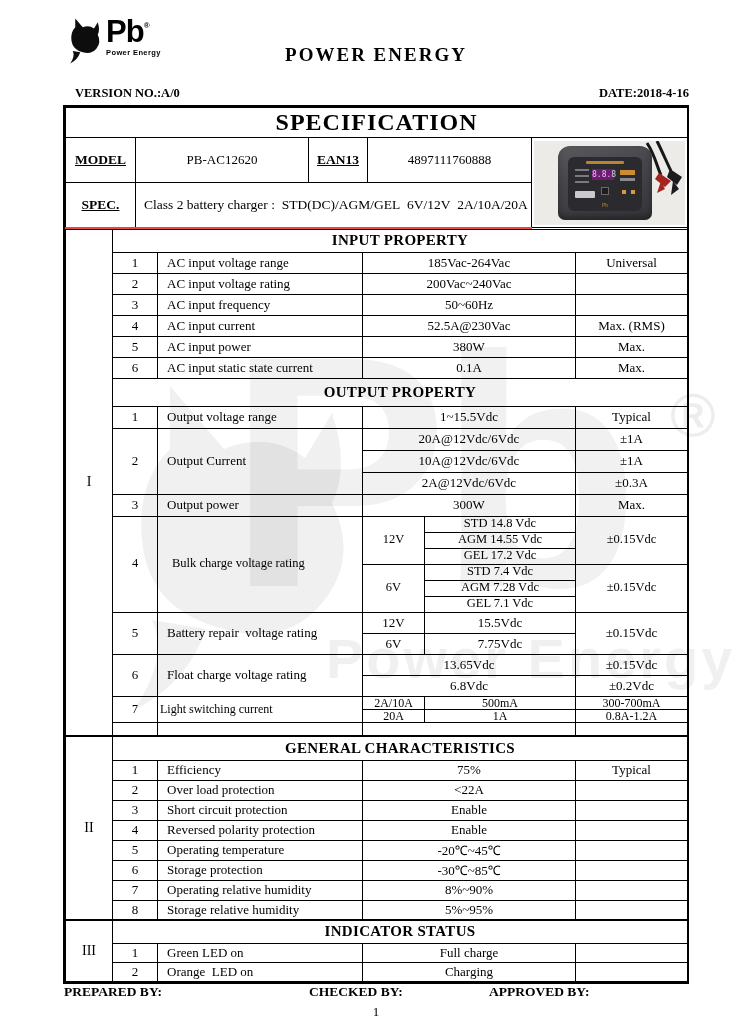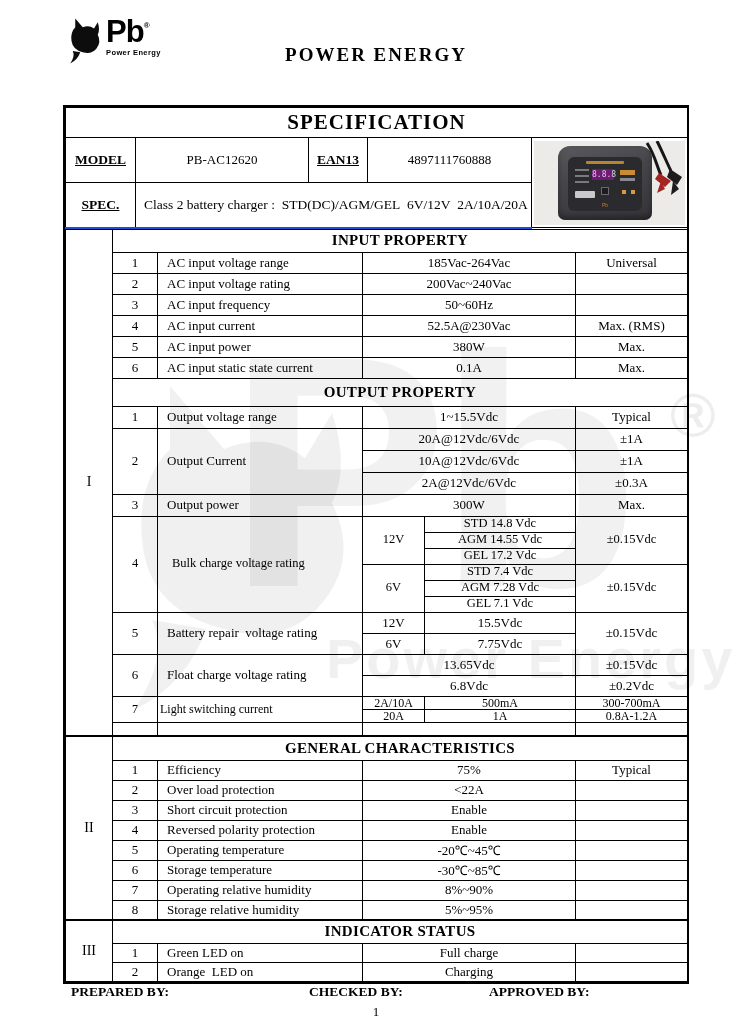--- a/index.html
+++ b/index.html
@@ -26,31 +26,31 @@
   .logo-sub { font-family:"Liberation Sans", sans-serif; font-weight:700; font-size:7.5px; letter-spacing:.4px; margin-top:1px; }
   .doc-title { position:absolute; left:0; right:0; top:44px; text-align:center; font-size:19px; font-weight:600; letter-spacing:2px; z-index:2; }
   .meta-row { position:absolute; left:75px; top:86px; width:614px; display:flex; justify-content:space-between; font-size:12.5px; font-weight:700; z-index:2; }
 
   
   .tablewrap { position:absolute; left:63px; top:105px; width:626px; border:2px solid #000; z-index:1; background:transparent; }
   table { width:100%; border-collapse:collapse; table-layout:fixed; background:transparent; }
   td { border:1px solid #000; padding:0 4px; font-size:13px; text-align:center; vertical-align:middle; overflow:hidden; white-space:nowrap; background:transparent; }
   .lbl { text-align:left; padding-left:9px; }
   .blabel { font-weight:700; font-size:13.5px;text-decoration:underline; }
-  .spec-title-cell { font-weight:700; font-size:21px; letter-spacing:1px; }
+  .spec-title-cell { font-weight:700; font-size:24px; letter-spacing:1px; }
   .stitle { font-weight:700; font-size:15px; letter-spacing:.3px; }
   .roman { font-size:14px; }
   .spec-val { text-align:left; padding-left:8px; font-size:13.5px; }
   .h30{height:30px} .h45{height:45px} .h23{height:23px} .h21{height:21px}
   .h28{height:28px} .h22{height:22px} .h24{height:24px} .h20{height:20px} .h19{height:19px}
   .h16{height:16px} .h16 td{font-size:12.5px; line-height:1.05; padding:0 14px;}
   .h13{height:13px} .h13 td{font-size:12px; line-height:1; padding:0 2px;}
   .h14{height:14px}
   .secbreak td { border-top:2px solid #000; }
-  .t1-bottom td { border-bottom:2px solid #1d4ed8; }
+  .t1-bottom td { border-bottom:2px solid #ef4444; }
 
   
   .photo-cell { padding:2px; }
   .photo { position:relative; width:100%; height:84px; background:#edebe8; overflow:hidden; }
   .chg-body { position:absolute; left:24px; top:5px; width:94px; height:74px; background:linear-gradient(165deg,#5a5a5e 0%,#45454a 40%,#353539 100%); border-radius:12px 12px 7px 7px; box-shadow:inset 0 -4px 6px rgba(0,0,0,.35); }
   .chg-panel { position:absolute; left:10px; top:11px; width:74px; height:54px; background:#2b2b2f; border-radius:6px; }
   .chg-title { position:absolute; left:18px; top:4px; width:38px; height:3px; background:#b9832f; border-radius:1px; }
   .chg-display { position:absolute; left:24px; top:12px; width:22px; height:11px; background:#701a75; color:#cfd4d8; font-family:"DejaVu Sans Mono", monospace; font-size:8px; line-height:11px; text-align:center; }
   .chg-strip { position:absolute; left:52px; top:13px; width:15px; height:5px; background:#c98c33; }
   .chg-strip2 { position:absolute; left:52px; top:21px; width:15px; height:3px; background:#8a8a8e; }
@@ -58,21 +58,21 @@
     background:repeating-linear-gradient(#8e8e92 0 2px, transparent 2px 6px); opacity:.8; }
   .chg-btns { position:absolute; left:7px; top:34px; width:20px; height:7px; background:#c9c9cc; border-radius:1px; }
   .chg-btn-mid { position:absolute; left:33px; top:30px; width:8px; height:8px; background:#1d1d1f; border:1px solid #6a6a6e; }
   .chg-dots { position:absolute; left:54px; top:33px; width:13px; height:4px;
     background:linear-gradient(90deg,#d99a3a 0 4px, transparent 4px 9px, #d99a3a 9px 13px); }
   .chg-logo { position:absolute; left:0; right:0; bottom:3px; text-align:center; font-family:"Liberation Sans", sans-serif; font-size:5px; color:#b9832f; }
   .chg-cables { position:absolute; right:2px; top:0; }
 
   
   .footer-row { position:absolute; left:63px; top:984px; width:626px; font-size:13.5px; font-weight:600; z-index:2; }
-  .footer-row .fp { position:absolute; left:8px; }
+  .footer-row .fp { position:absolute; left:1px; }
   .footer-row .fc { position:absolute; left:246px; }
   .footer-row .fa { position:absolute; left:426px; }
   .page-num { position:absolute; left:0; right:0; top:1004px; text-align:center; font-size:13px; z-index:2; }
 </style>
 </head>
 <body>
 
 <div class="page">
 
   <div class="watermark">
@@ -89,20 +89,24 @@
     <svg width="40" height="50" viewBox="0 0 64 80">
       <path fill="#0d0d0d" d="M18 4 L30 18 Q40 14 48 20 L54 10 Q58 22 54 30 Q60 42 52 52 Q44 62 30 58 Q14 54 12 40 Q10 26 18 18 Z"></path>
       <path fill="#0d0d0d" d="M26 58 Q22 70 10 76 Q18 64 14 56 Z"></path>
     </svg>
     <div class="logo-text">
       <div class="logo-brand"><span>Pb</span><span class="logo-reg">®</span></div>
       <div class="logo-sub">Power Energy</div>
     </div>
   </div>
   <div class="doc-title">POWER ENERGY</div>
+  <div class="meta-row">
+    <span>VERSION NO.:A/0</span>
+    <span>DATE:2018-4-16</span>
+  </div>
 
   <div class="tablewrap">
 
     <table>
       <colgroup>
           <col style="width:70px">
           <col style="width:173px">
           <col style="width:59px">
           <col style="width:164px">
           <col style="width:156px">
@@ -327,21 +331,21 @@
         <td></td>
       </tr>
       <tr class="h20">
         <td>5</td>
         <td class="lbl">Operating temperature</td>
         <td colspan="2">-20℃~45℃</td>
         <td></td>
       </tr>
       <tr class="h20">
         <td>6</td>
-        <td class="lbl">Storage temperature</td>
+        <td class="lbl">Storage protection</td>
         <td colspan="2">-30℃~85℃</td>
         <td></td>
       </tr>
       <tr class="h20">
         <td>7</td>
         <td class="lbl">Operating relative humidity</td>
         <td colspan="2">8%~90%</td>
         <td></td>
       </tr>
       <tr class="h20">

